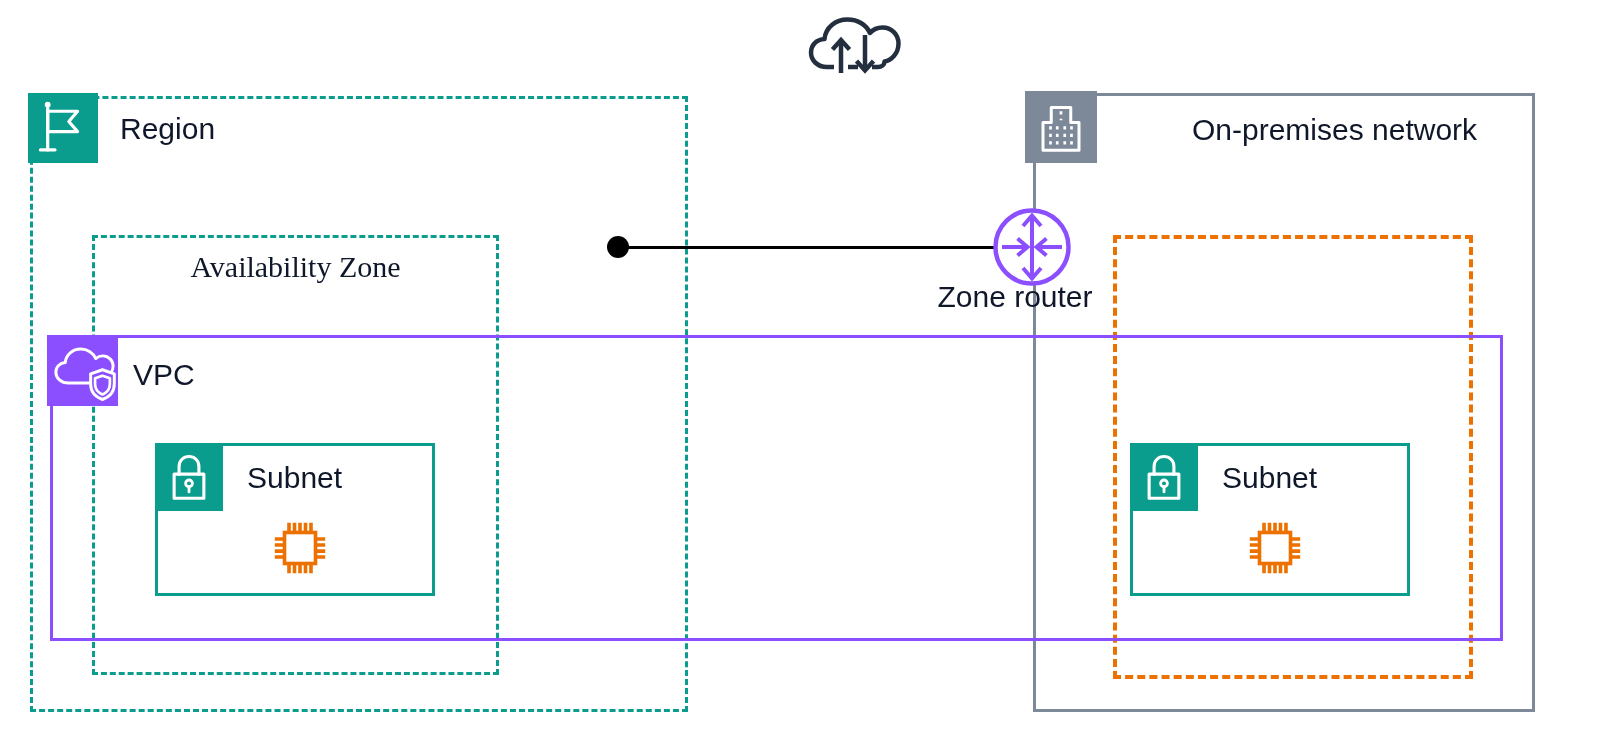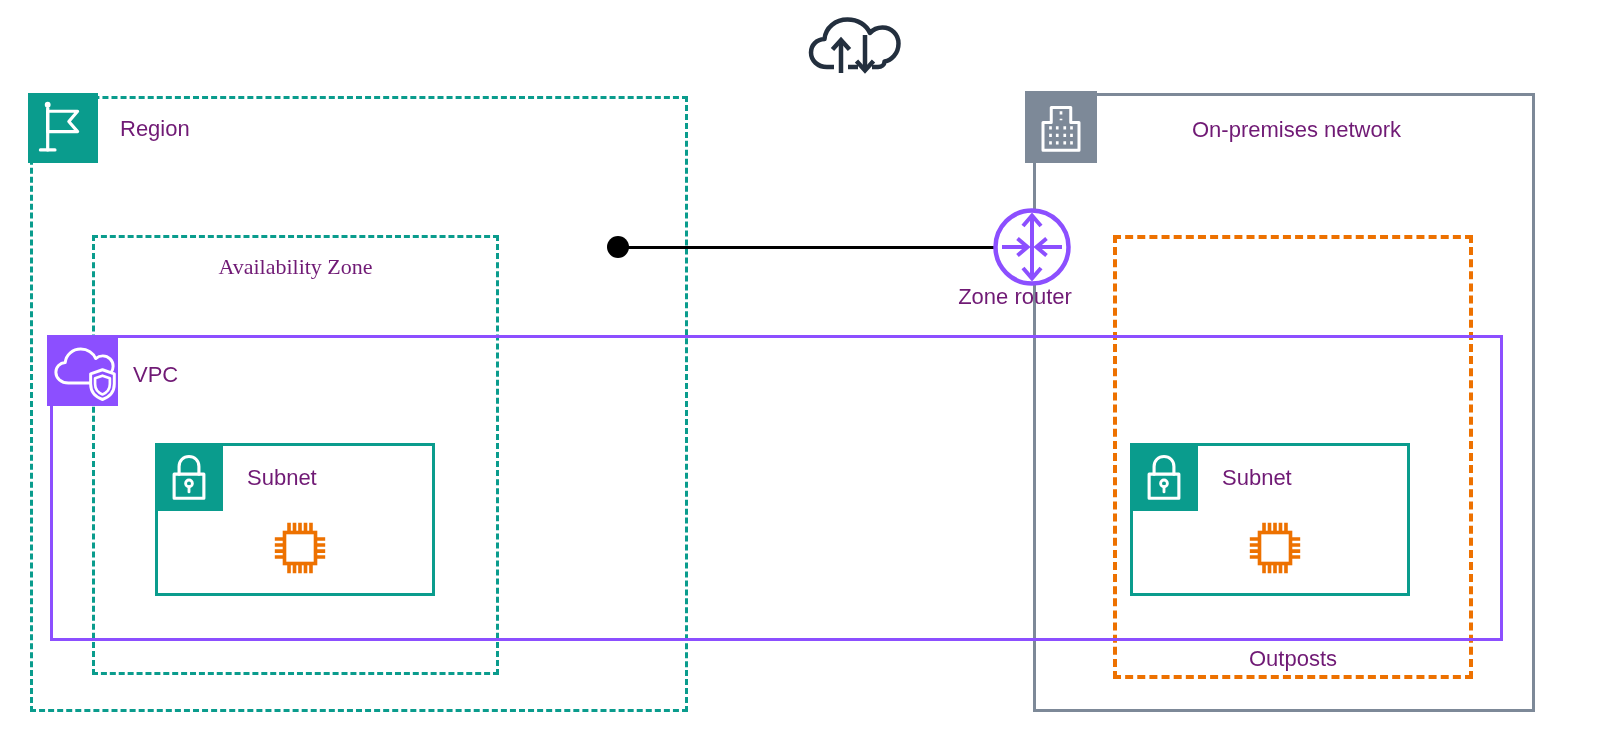--- a/index.html
+++ b/index.html
@@ -5,21 +5,21 @@
   :root{
     --teal:#0A9C8D; --purple:#8C4FFF; --orange:#ED7100;
     --gray:#7D8998; --dark:#232F3E; --black:#000000; --white:#FFFFFF;
   }
   html,body{margin:0;padding:0;background:#fff;}
   #canvas{
     position:relative;width:1600px;height:740px;background:#fff;overflow:hidden;
     font-family:"Liberation Sans", sans-serif;color:#000;
   }
   .abs{position:absolute;box-sizing:border-box;}
-  .lbl{position:absolute;font-size:22px;line-height:32px;white-space:nowrap;color:#701a75;}
+  .lbl{position:absolute;font-size:30px;line-height:32px;white-space:nowrap;color:#0f172a;}
   .lbl.center{text-align:center;}
   
   .region-box{border:3px dashed var(--teal);z-index:1;}
   .az-box{border:3px dashed var(--teal);z-index:1;}
   .vpc-box{border:3px solid var(--purple);z-index:2;}
   .onprem-box{border:3px solid var(--gray);z-index:1;}
   .outposts-box{border:4px dashed var(--orange);z-index:1;}
   .subnet-box{border:3px solid var(--teal);z-index:3;}
   
   .icon-sq{z-index:4;}
@@ -129,21 +129,20 @@
         <path d="M17,23.5 V37.5"></path>
         <path d="M21.5,23.5 V37.5"></path>
         <path d="M26.5,23.5 V37.5"></path>
         <path d="M31,23.5 V37.5"></path>
       </g>
     </svg>
   </div>
   <div class="lbl lblz" style="left:1192px;top:114px;">On-premises network</div>
 
   <div class="abs outposts-box" style="left:1113px;top:235px;width:360px;height:444px;"></div>
-  <div class="lbl lblz center" style="left:1193px;top:643px;width:200px;">Outposts</div>
 
   <div class="abs subnet-box" style="left:1130px;top:443px;width:280px;height:153px;"></div>
   <div class="abs icon-sq teal" style="left:1130px;top:443px;width:68px;height:68px;">
     <svg viewBox="0 0 48 48">
       <g class="wstroke">
         <path d="M17,22 V16.5 C17,12.4 20.1,9.5 24,9.5 C27.9,9.5 31,12.4 31,16.5 V22"></path>
         <rect x="13.5" y="22" width="21" height="17"></rect>
         <circle cx="24" cy="28.5" r="2.4" style="stroke-width:2;"></circle>
         <path d="M24,30.9 V34.5" style="stroke-width:2;"></path>
       </g>

